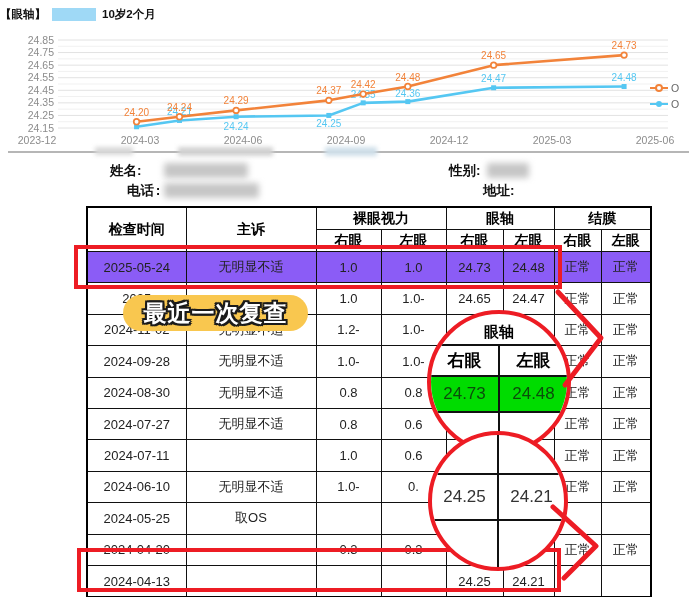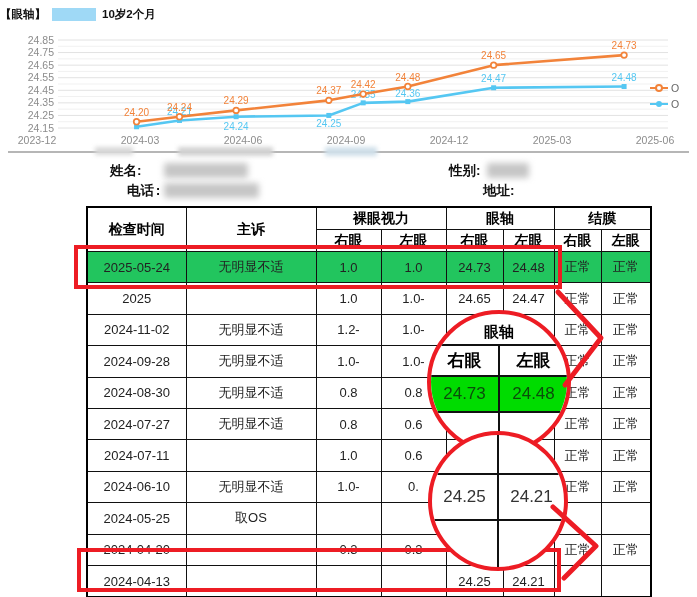--- a/index.html
+++ b/index.html
@@ -26,21 +26,21 @@
   #exam-table{
     position:absolute;left:86px;top:206px;width:564px;border-collapse:collapse;
     table-layout:fixed;border:2px solid #000;z-index:1;
   }
   #exam-table th,#exam-table td{
     border:1px solid #111;text-align:center;vertical-align:middle;padding:0;overflow:hidden;
     white-space:nowrap;
   }
   #exam-table th{font-size:14px;font-weight:bold;color:#000;height:21px;}
   #exam-table td{font-size:13px;color:#222;height:30.4px;}
-  tr.green td{background:#22c55e;color:#155515;}
+  tr.green td{background:#8b5cf6;color:#155515;}
   td.pl{text-align:left;padding-left:13px;}
   
   .redbox{position:absolute;border:4px solid #ed1c24;z-index:5;}
   .sticker{
     position:absolute;background:#f9c74f;border-radius:19px;display:flex;align-items:center;
     justify-content:center;font-weight:bold;color:#fff;letter-spacing:1px;z-index:8;
     text-shadow:-2px -2px 0 #1b1b1b,2px -2px 0 #1b1b1b,-2px 2px 0 #1b1b1b,2px 2px 0 #1b1b1b,
       -2px 0 0 #1b1b1b,2px 0 0 #1b1b1b,0 -2px 0 #1b1b1b,0 2px 0 #1b1b1b;
   }
   #sticker1{left:123px;top:295px;width:185px;height:36px;font-size:23px;}
@@ -342,18 +342,19 @@
         <div class="mhalf vdiv">24.25</div>
         <div class="mhalf">24.21</div>
       </div>
       <div class="mrow m-bot">
         <div class="mhalf vdiv"></div>
         <div class="mhalf"></div>
       </div>
     </div>
   </div>
 
+  <div class="sticker" id="sticker1">最近一次复查</div>
 
   <svg id="anno-svg" width="697" height="597">
     <polyline points="558,292 601,338 565,385" fill="none" stroke="#ed1c24" stroke-width="5" stroke-linecap="round" stroke-linejoin="round"></polyline>
     <polyline points="553,507 596,546 564,578" fill="none" stroke="#ed1c24" stroke-width="5" stroke-linecap="round" stroke-linejoin="round"></polyline>
   </svg>
 </div>
 
 </body></html>

